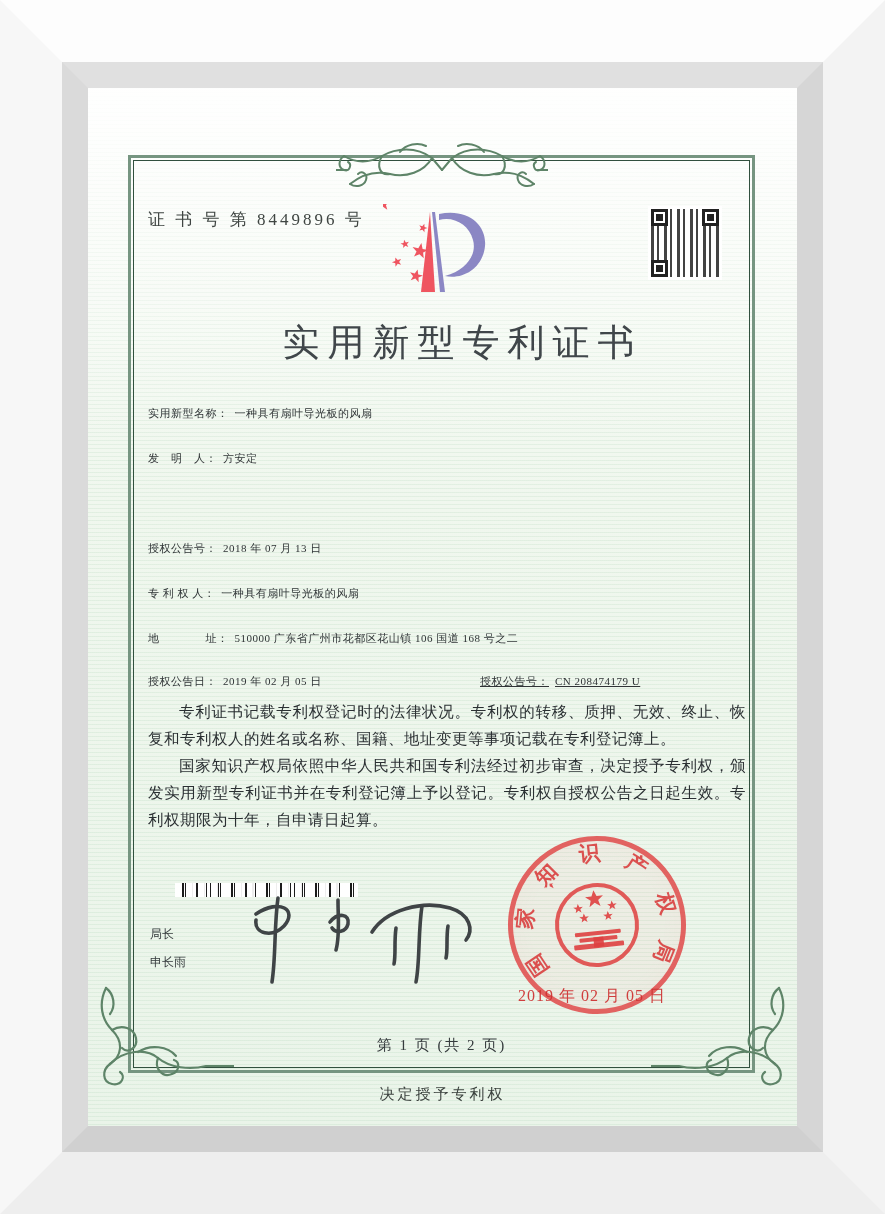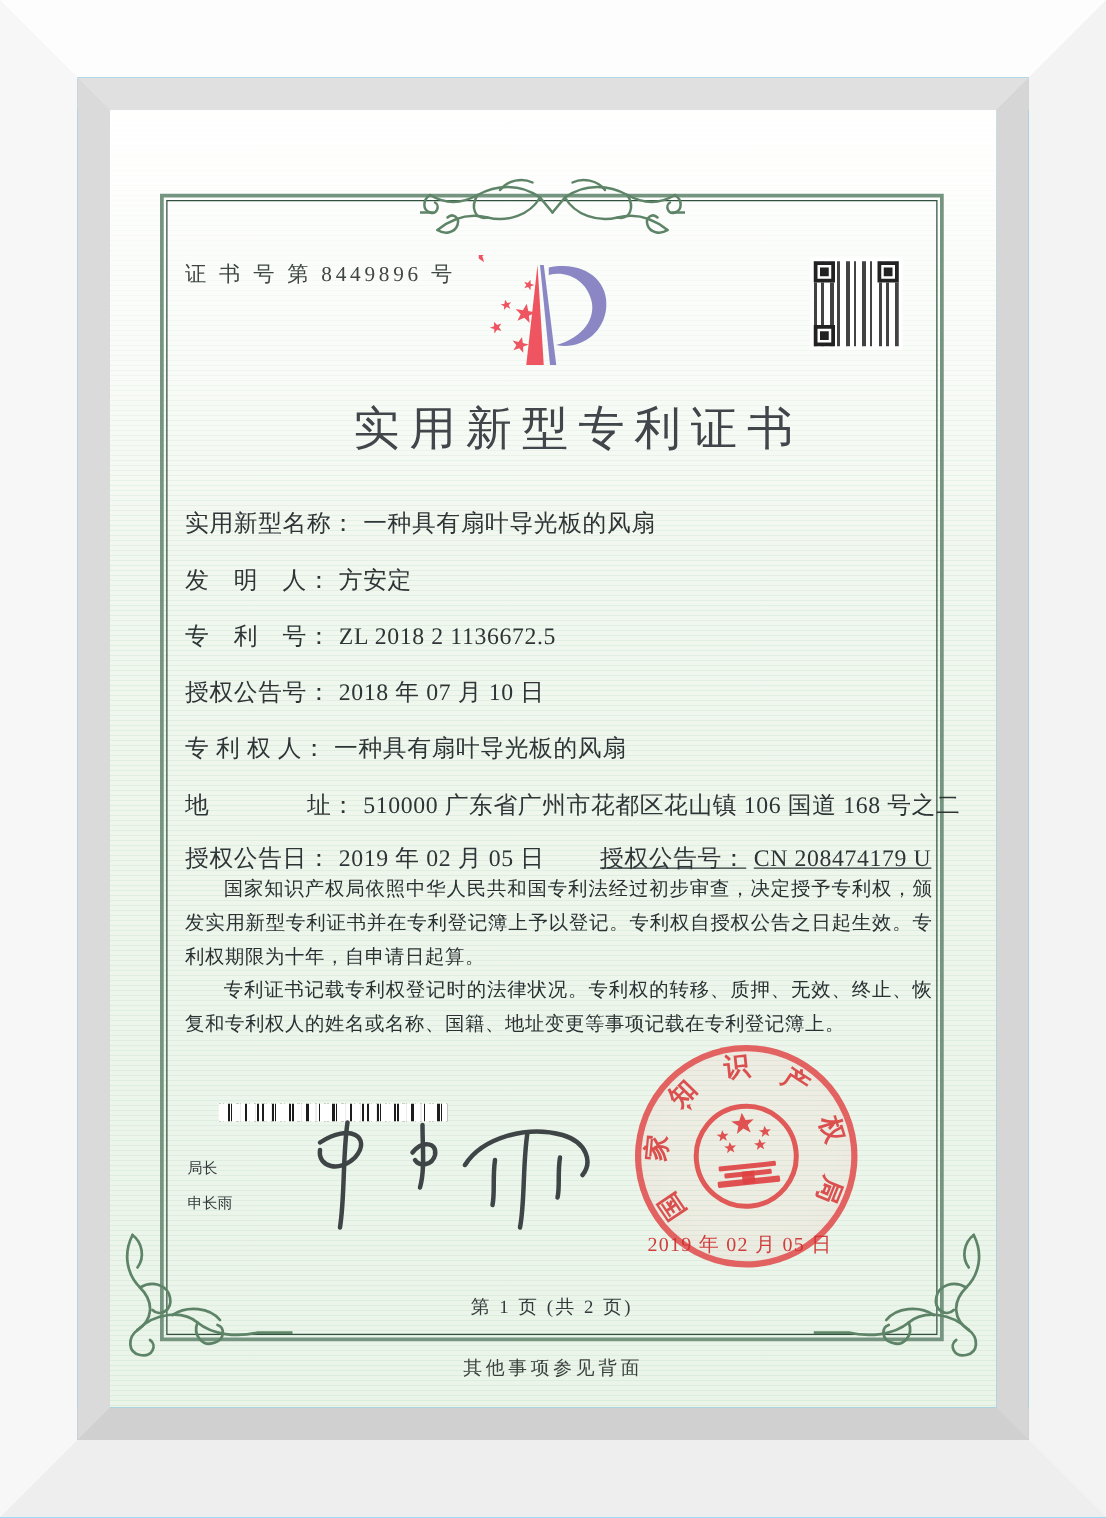--- a/index.html
+++ b/index.html
@@ -29,21 +29,21 @@
     border:1px solid #31503e;
     outline:3px solid #769581;
     outline-offset:2px;}
 
   .orn{position:absolute;pointer-events:none;}
 
   
   .cert-no{position:absolute;left:60px;top:120px;font-size:17px;letter-spacing:3px;color:#3f4542;}
   .title{position:absolute;left:45px;top:230px;width:617px;text-align:center;
     font-size:37px;font-weight:500;letter-spacing:8px;color:#40464a;padding-left:42px;}
-  .row{position:absolute;left:60px;font-size:19px;color:#2f3436;letter-spacing:.5px;white-space:nowrap;}
+  .row{position:absolute;left:60px;font-size:11px;color:#2f3436;letter-spacing:.5px;white-space:nowrap;}
   .row .lbl{color:#2f3436;}
   .row .val{margin-left:6px;}
   .grant2{position:absolute;left:332px;text-decoration:underline;}
   .paras{position:absolute;left:60px;top:610px;width:598px;font-size:15.5px;line-height:27px;
     color:#2b3033;letter-spacing:.5px;text-align:justify;}
   .paras p{margin:0;text-indent:2em;}
 
   
   .barcode{position:absolute;left:87px;top:795px;width:183px;height:14px;background:
     repeating-linear-gradient(90deg,#fff 0 5px,rgba(255,255,255,.92) 5px 7px,transparent 7px 12px),
@@ -151,42 +151,39 @@
     </div>
 
     <div class="title">实用新型专利证书</div>
 
     <div class="row" style="top:318px">
       <span class="lbl">实用新型名称：</span><span class="val">一种具有扇叶导光板的风扇</span>
     </div>
     <div class="row" style="top:363px">
       <span class="lbl">发　明　人：</span><span class="val">方安定</span>
     </div>
-    <div class="row" style="top:408px">
-      <span class="lbl">专　利　号：</span><span class="val">ZL 2018 2 1136672.5</span>
-    </div>
     <div class="row" style="top:453px">
-      <span class="lbl">授权公告号：</span><span class="val">2018 年 07 月 10 日</span>
+      <span class="lbl">授权公告号：</span><span class="val">2018 年 07 月 13 日</span>
     </div>
     <div class="row" style="top:498px">
       <span class="lbl">专 利 权 人：</span><span class="val">一种具有扇叶导光板的风扇</span>
     </div>
     <div class="row" style="top:543px">
       <span class="lbl">地　　　　址：</span><span class="val">510000 广东省广州市花都区花山镇 106 国道 168 号之二</span>
     </div>
     <div class="row" style="top:586px">
       <span class="lbl">授权公告日：</span><span class="val">2019 年 02 月 05 日</span>
       <span class="grant2">
         <span class="lbl">授权公告号：</span><span class="val">CN 208474179 U</span>
       </span>
     </div>
 
     <div class="paras">
+      <p>专利证书记载专利权登记时的法律状况。专利权的转移、质押、无效、终止、恢复和专利权人的姓名或名称、国籍、地址变更等事项记载在专利登记簿上。</p>
       <p>国家知识产权局依照中华人民共和国专利法经过初步审查，决定授予专利权，颁发实用新型专利证书并在专利登记簿上予以登记。专利权自授权公告之日起生效。专利权期限为十年，自申请日起算。</p>
-      <p>专利证书记载专利权登记时的法律状况。专利权的转移、质押、无效、终止、恢复和专利权人的姓名或名称、国籍、地址变更等事项记载在专利登记簿上。</p>
     </div>
 
     <div class="barcode"></div>
 
     <div class="duty">
       <div>局长</div>
       <div>申长雨</div>
     </div>
 
     <svg class="signature" width="270" height="120" viewBox="0 0 270 120">
@@ -225,16 +222,16 @@
           <rect x="20" y="52" width="46" height="4" rx="1"></rect>
           <rect x="24" y="58" width="38" height="4" rx="1"></rect>
           <rect x="18" y="64" width="50" height="5" rx="1"></rect>
           <rect x="38" y="58" width="10" height="10"></rect>
         </g>
       </svg>
     </div>
     <div class="seal-date">2019 年 02 月 05 日</div>
 
     <div class="page-footer">第 1 页 (共 2 页)</div>
-    <div class="back-note">其他事项参见背面</div>
+    <div class="back-note">决定授予专利权</div>
 
   </div>
 </div>
 
 </body></html>

